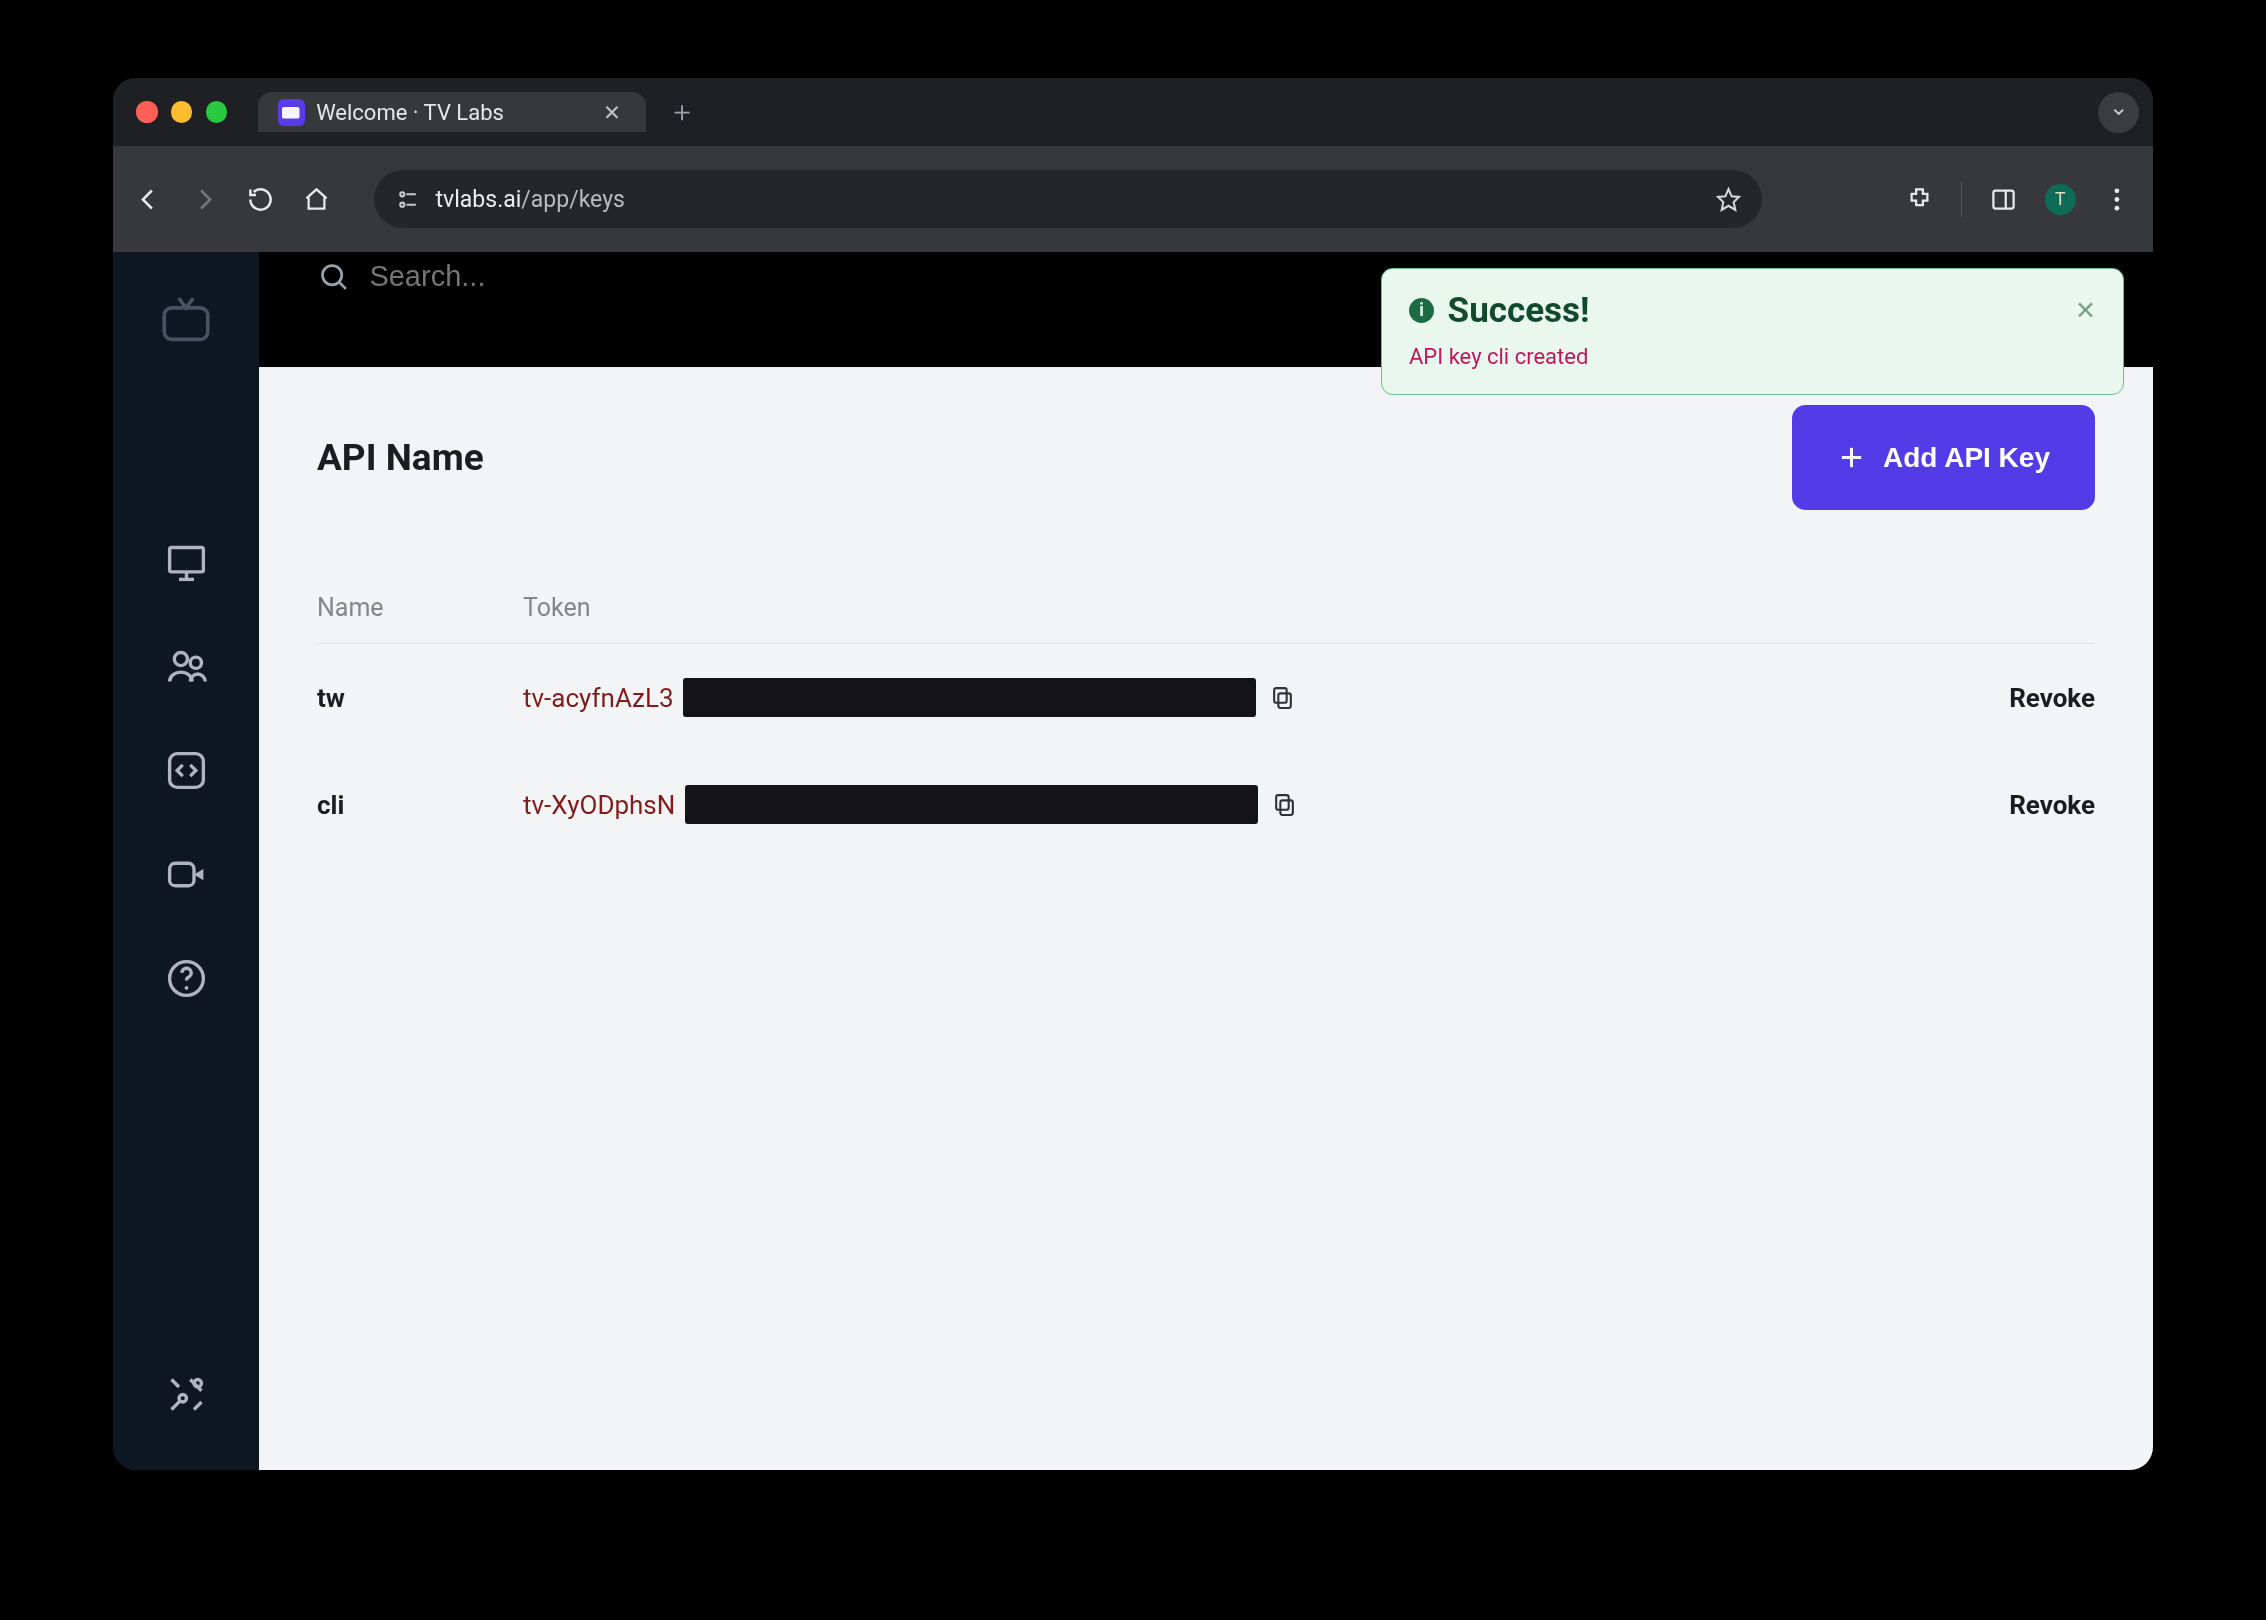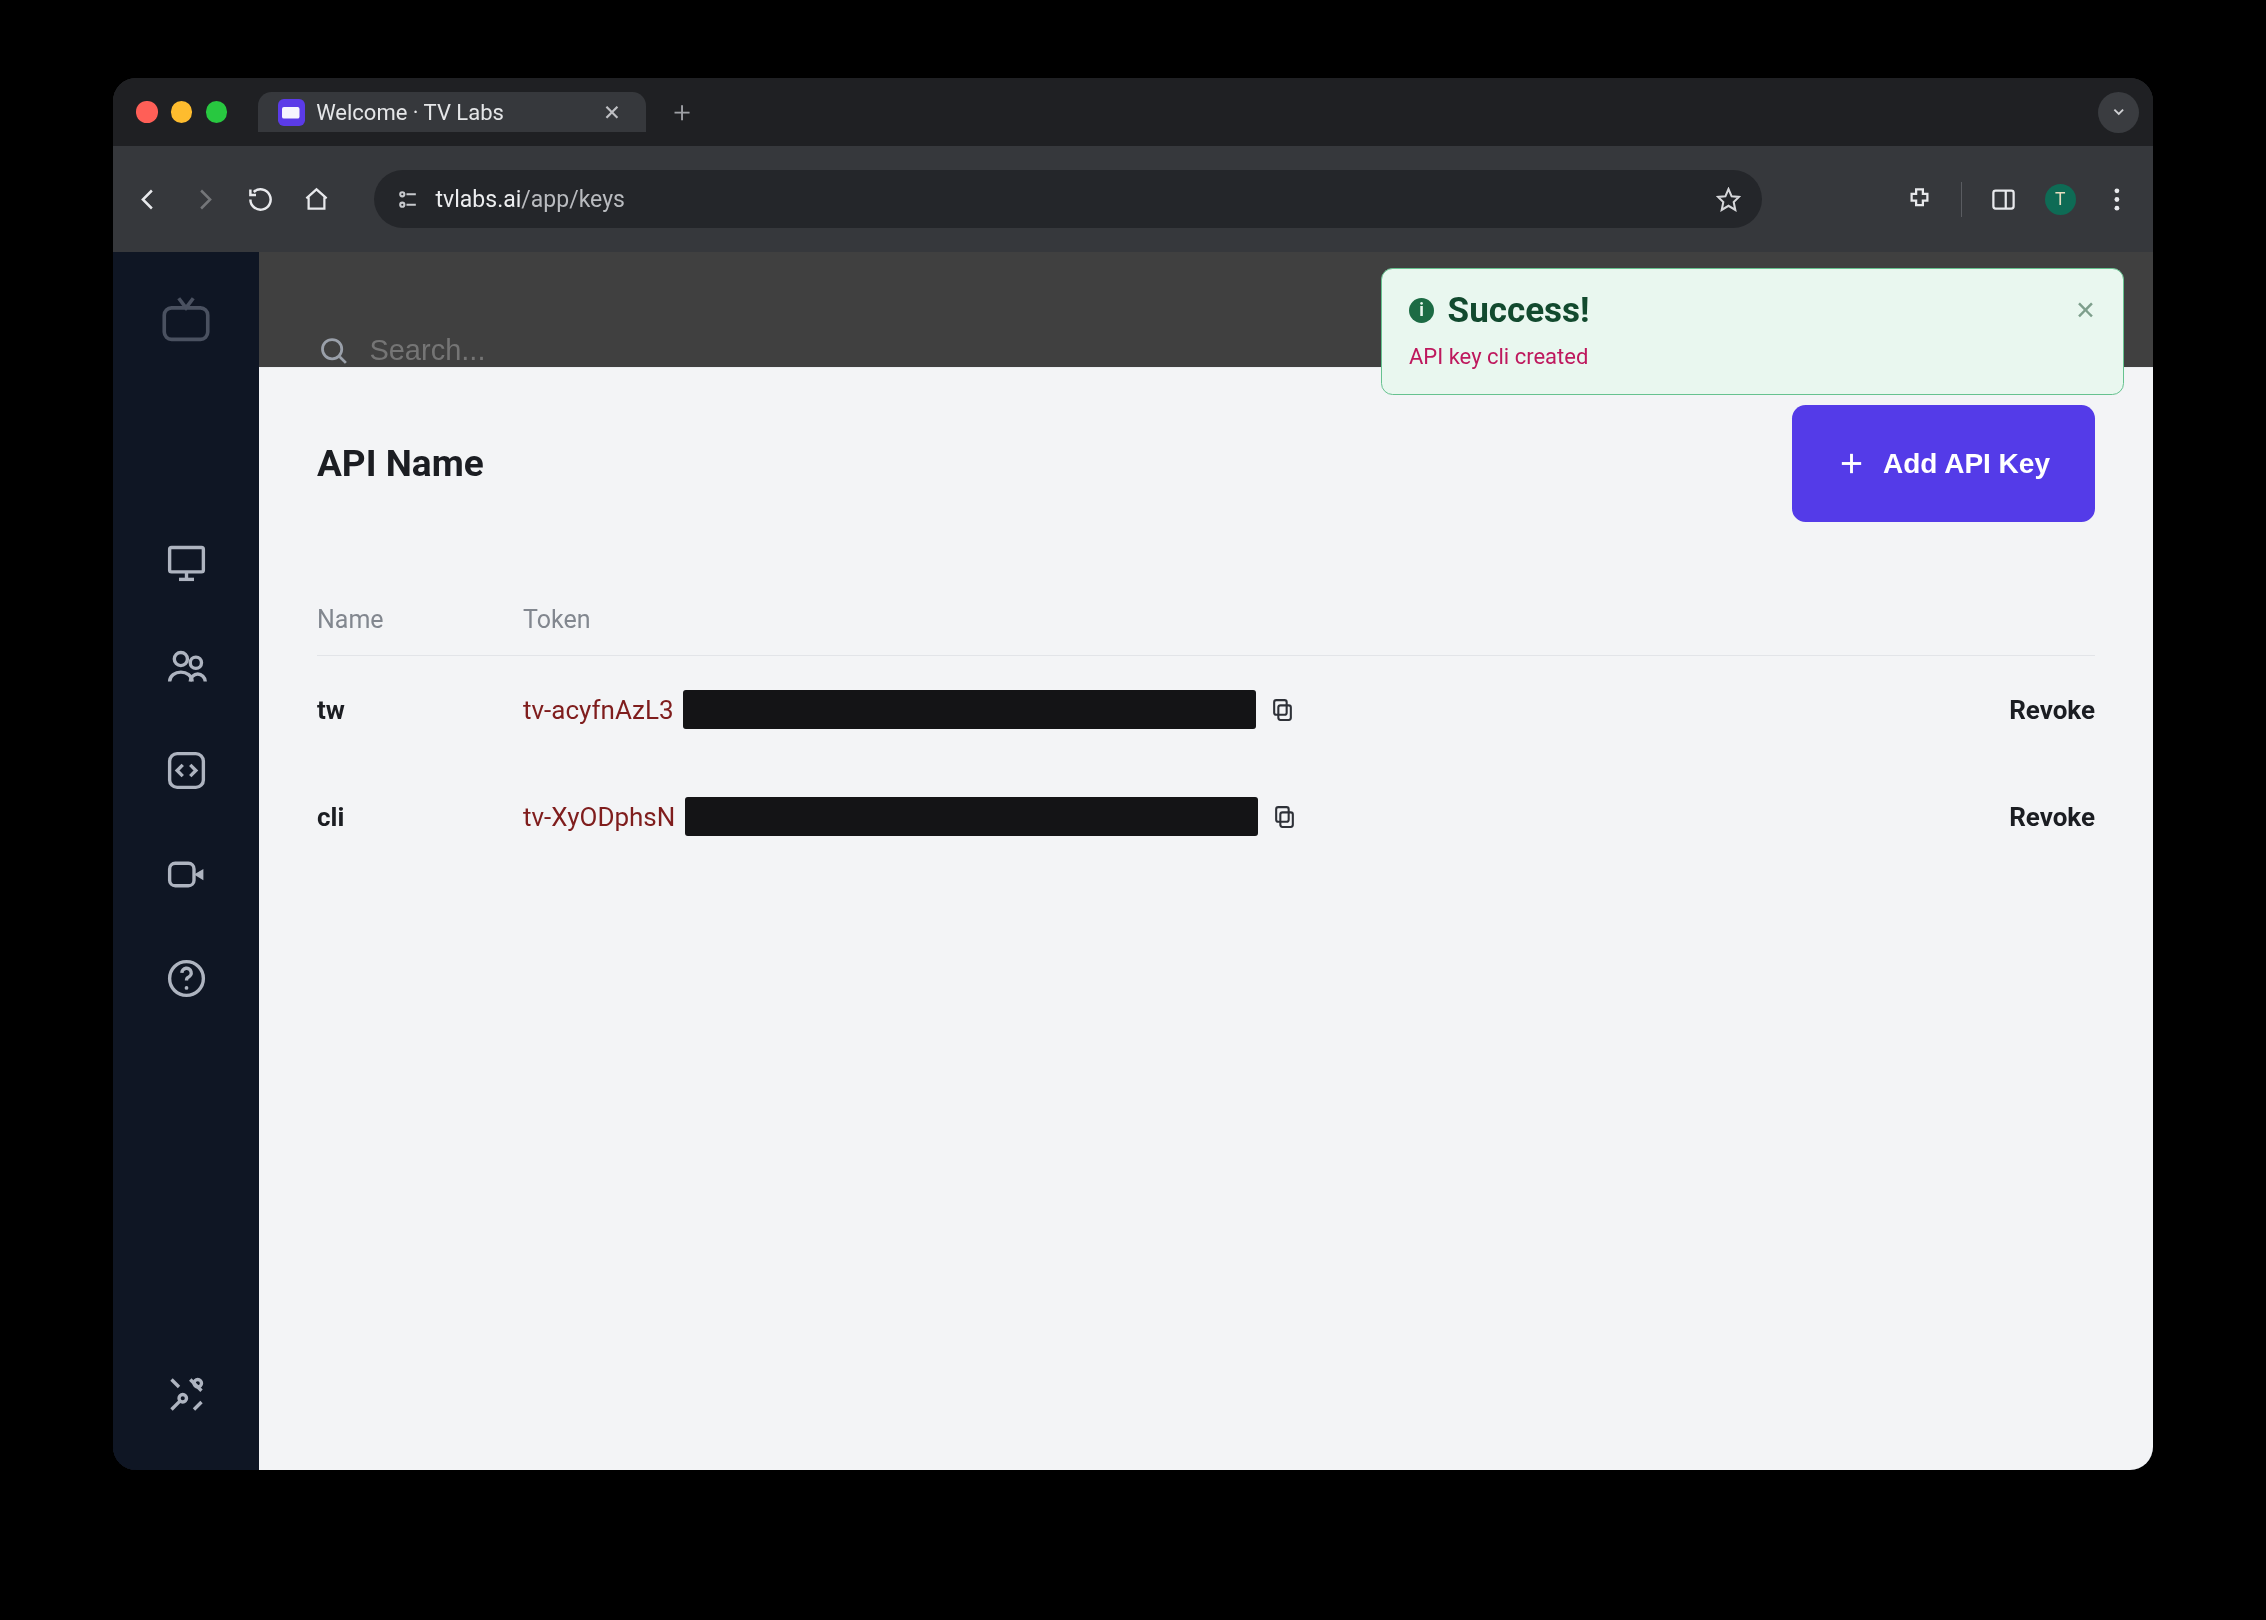--- a/index.html
+++ b/index.html
@@ -116,24 +116,24 @@
 .sidebar .bottom { margin-top:auto; margin-bottom: 49px; }
 .content {
   flex:1;
   background:#f3f4f6;
   position:relative;
   display:flex;
   flex-direction:column;
 }
 .searchbar {
   height: 116px;
-  background:#404040;
-  display:flex;
-  align-items:flex-end;
-  padding: 0 58px;
+  background:#000000;
+  display:flex;
+  align-items:flex-start;
+  padding: 8px 58px;
   gap: 19.4px;
   border-bottom:1px solid #eceef1;
 }
 .searchbar input {
   border:none;
   outline:none;
   font-size:29px;
   color:#9aa0aa;
   width:100%;
   background:transparent;
@@ -148,21 +148,21 @@
 .page-head h1 {
   font-size: 37px;
   color:#1b1d22;
   font-weight:700;
 }
 .addbtn {
   margin-left:auto;
   background:#543be8;
   color:#fff;
   border:none;
-  height: 117px;
+  height: 105px;
   padding: 0 45px;
   border-radius: 13.6px;
   font-size:28px;
   font-weight:600;
   display:flex;
   align-items:center;
   gap:17.5px;
   cursor:pointer;
 }
 .table { margin-top: 83px; }

